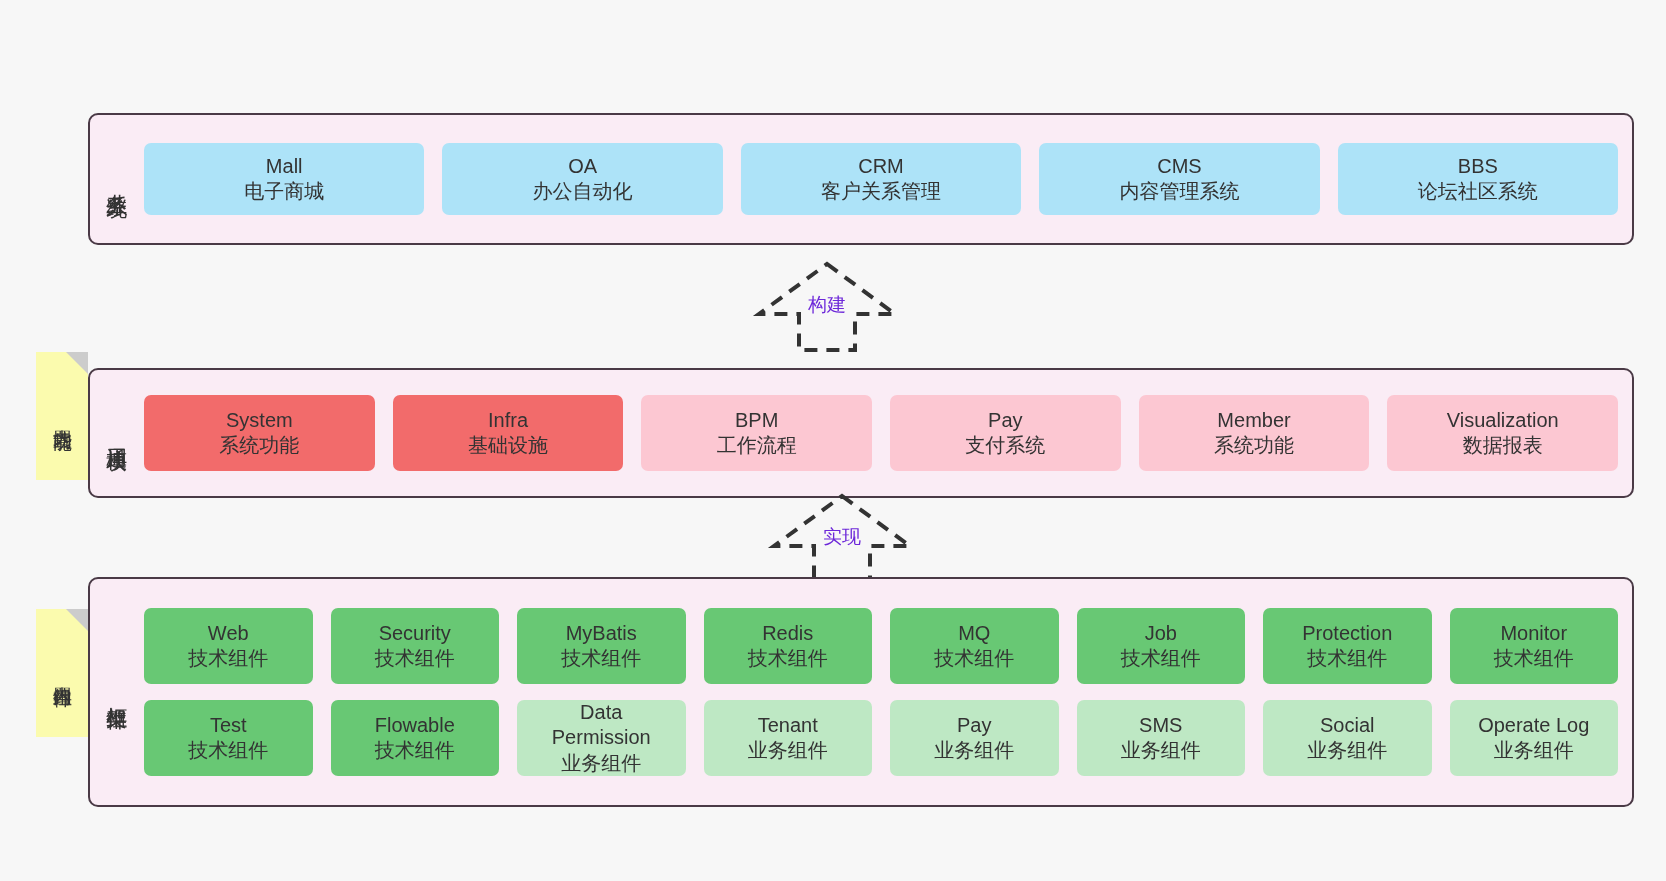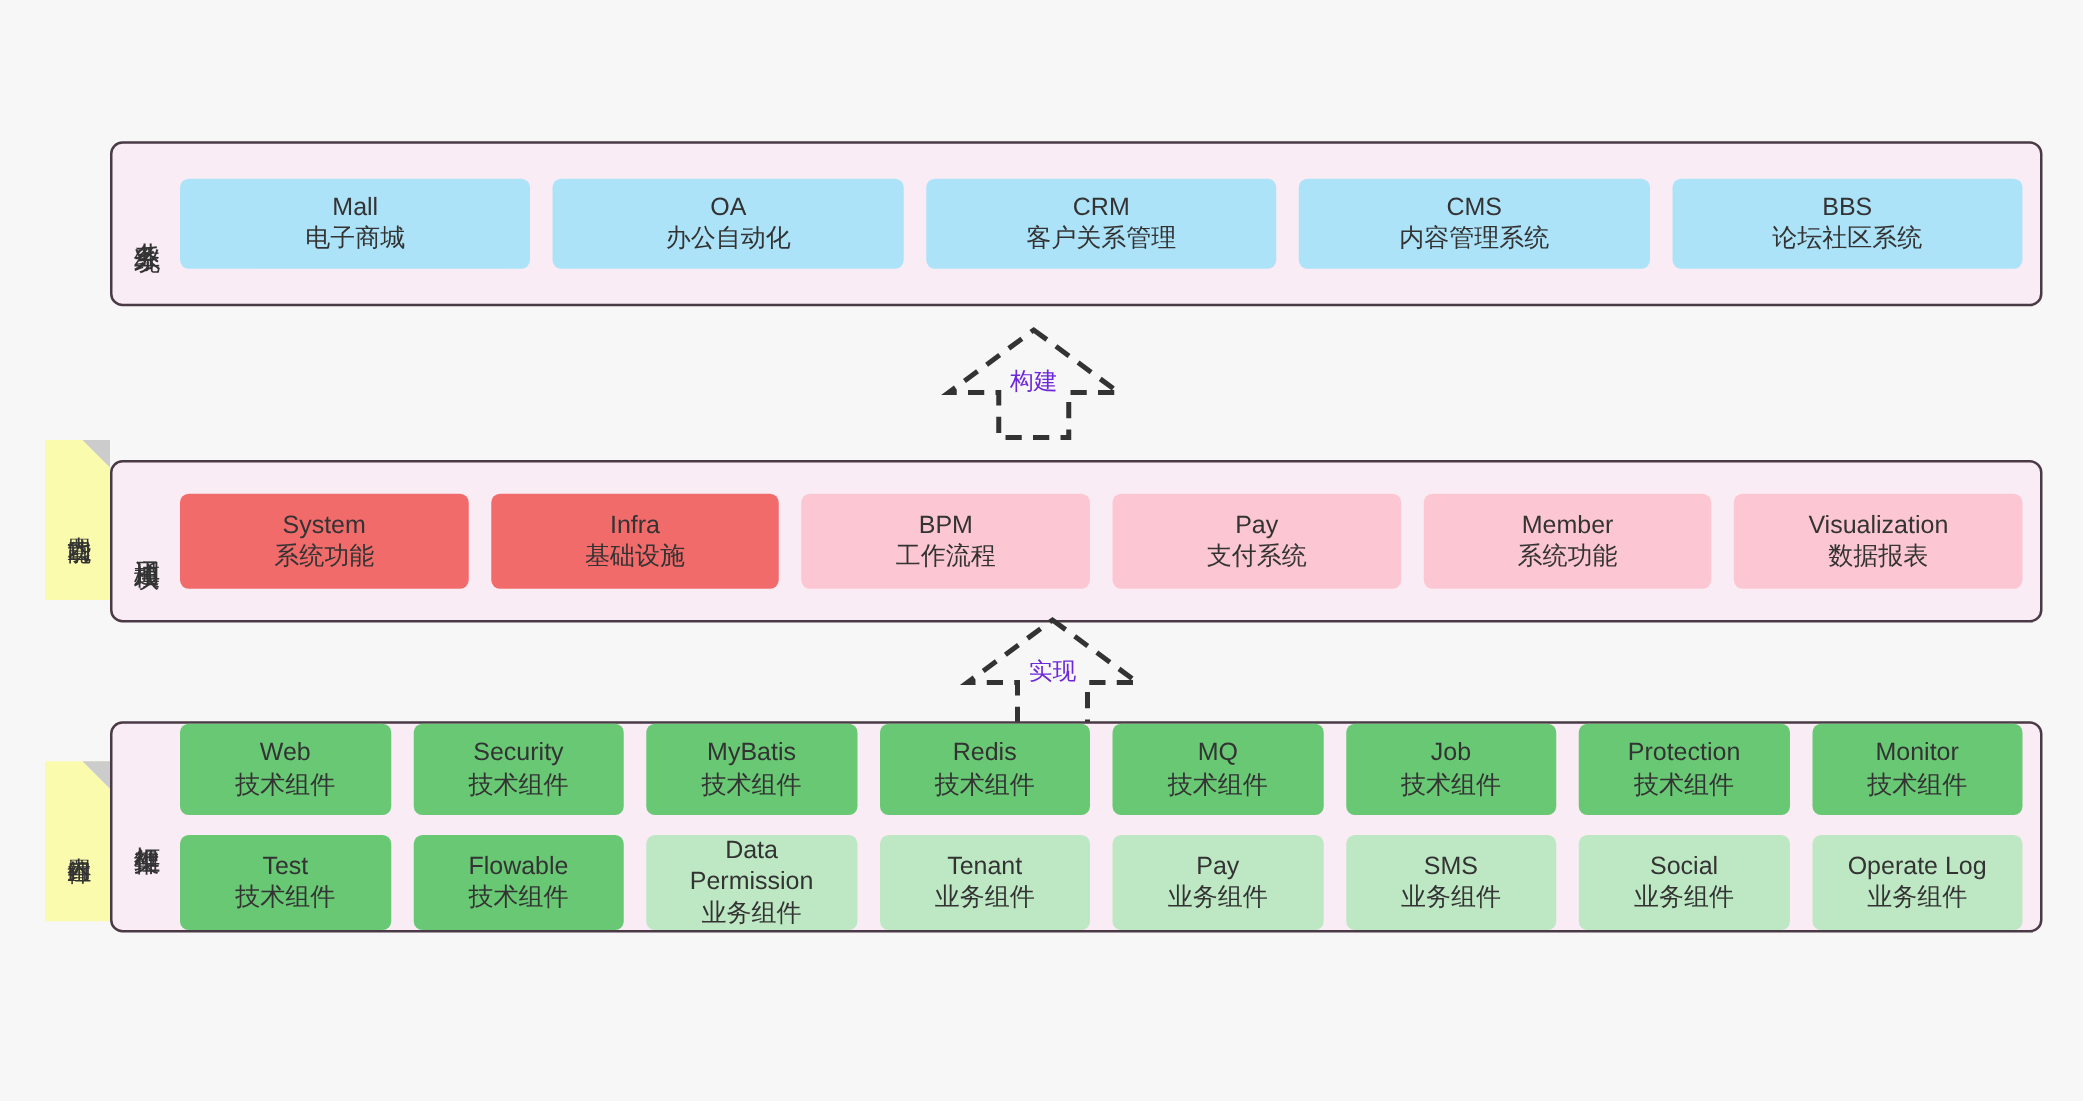--- a/index.html
+++ b/index.html
@@ -81,21 +81,21 @@
 
   .box.blue        { background: #ade3f8; }
   .box.red         { background: #f26b6b; }
   .box.pink        { background: #fcc7d2; }
   .box.green       { background: #68c874; }
   .box.green-light { background: #bee8c4; }
 
   
   #layer-business { left: 88px;  top: 113px; width: 1546px; height: 132px; }
   #layer-common   { left: 88px;  top: 368px; width: 1546px; height: 130px; }
-  #layer-frame    { left: 88px;  top: 577px; width: 1546px; height: 169px; }
+  #layer-frame    { left: 88px;  top: 577px; width: 1546px; height: 230px; }
 
   #layer-business .row { height: 72px; }
   #layer-common   .row { height: 76px; }
   #layer-frame    .row { height: 76px; }
 
   
   .note {
     position: absolute;
     background: #fbfbae;
     display: flex;

